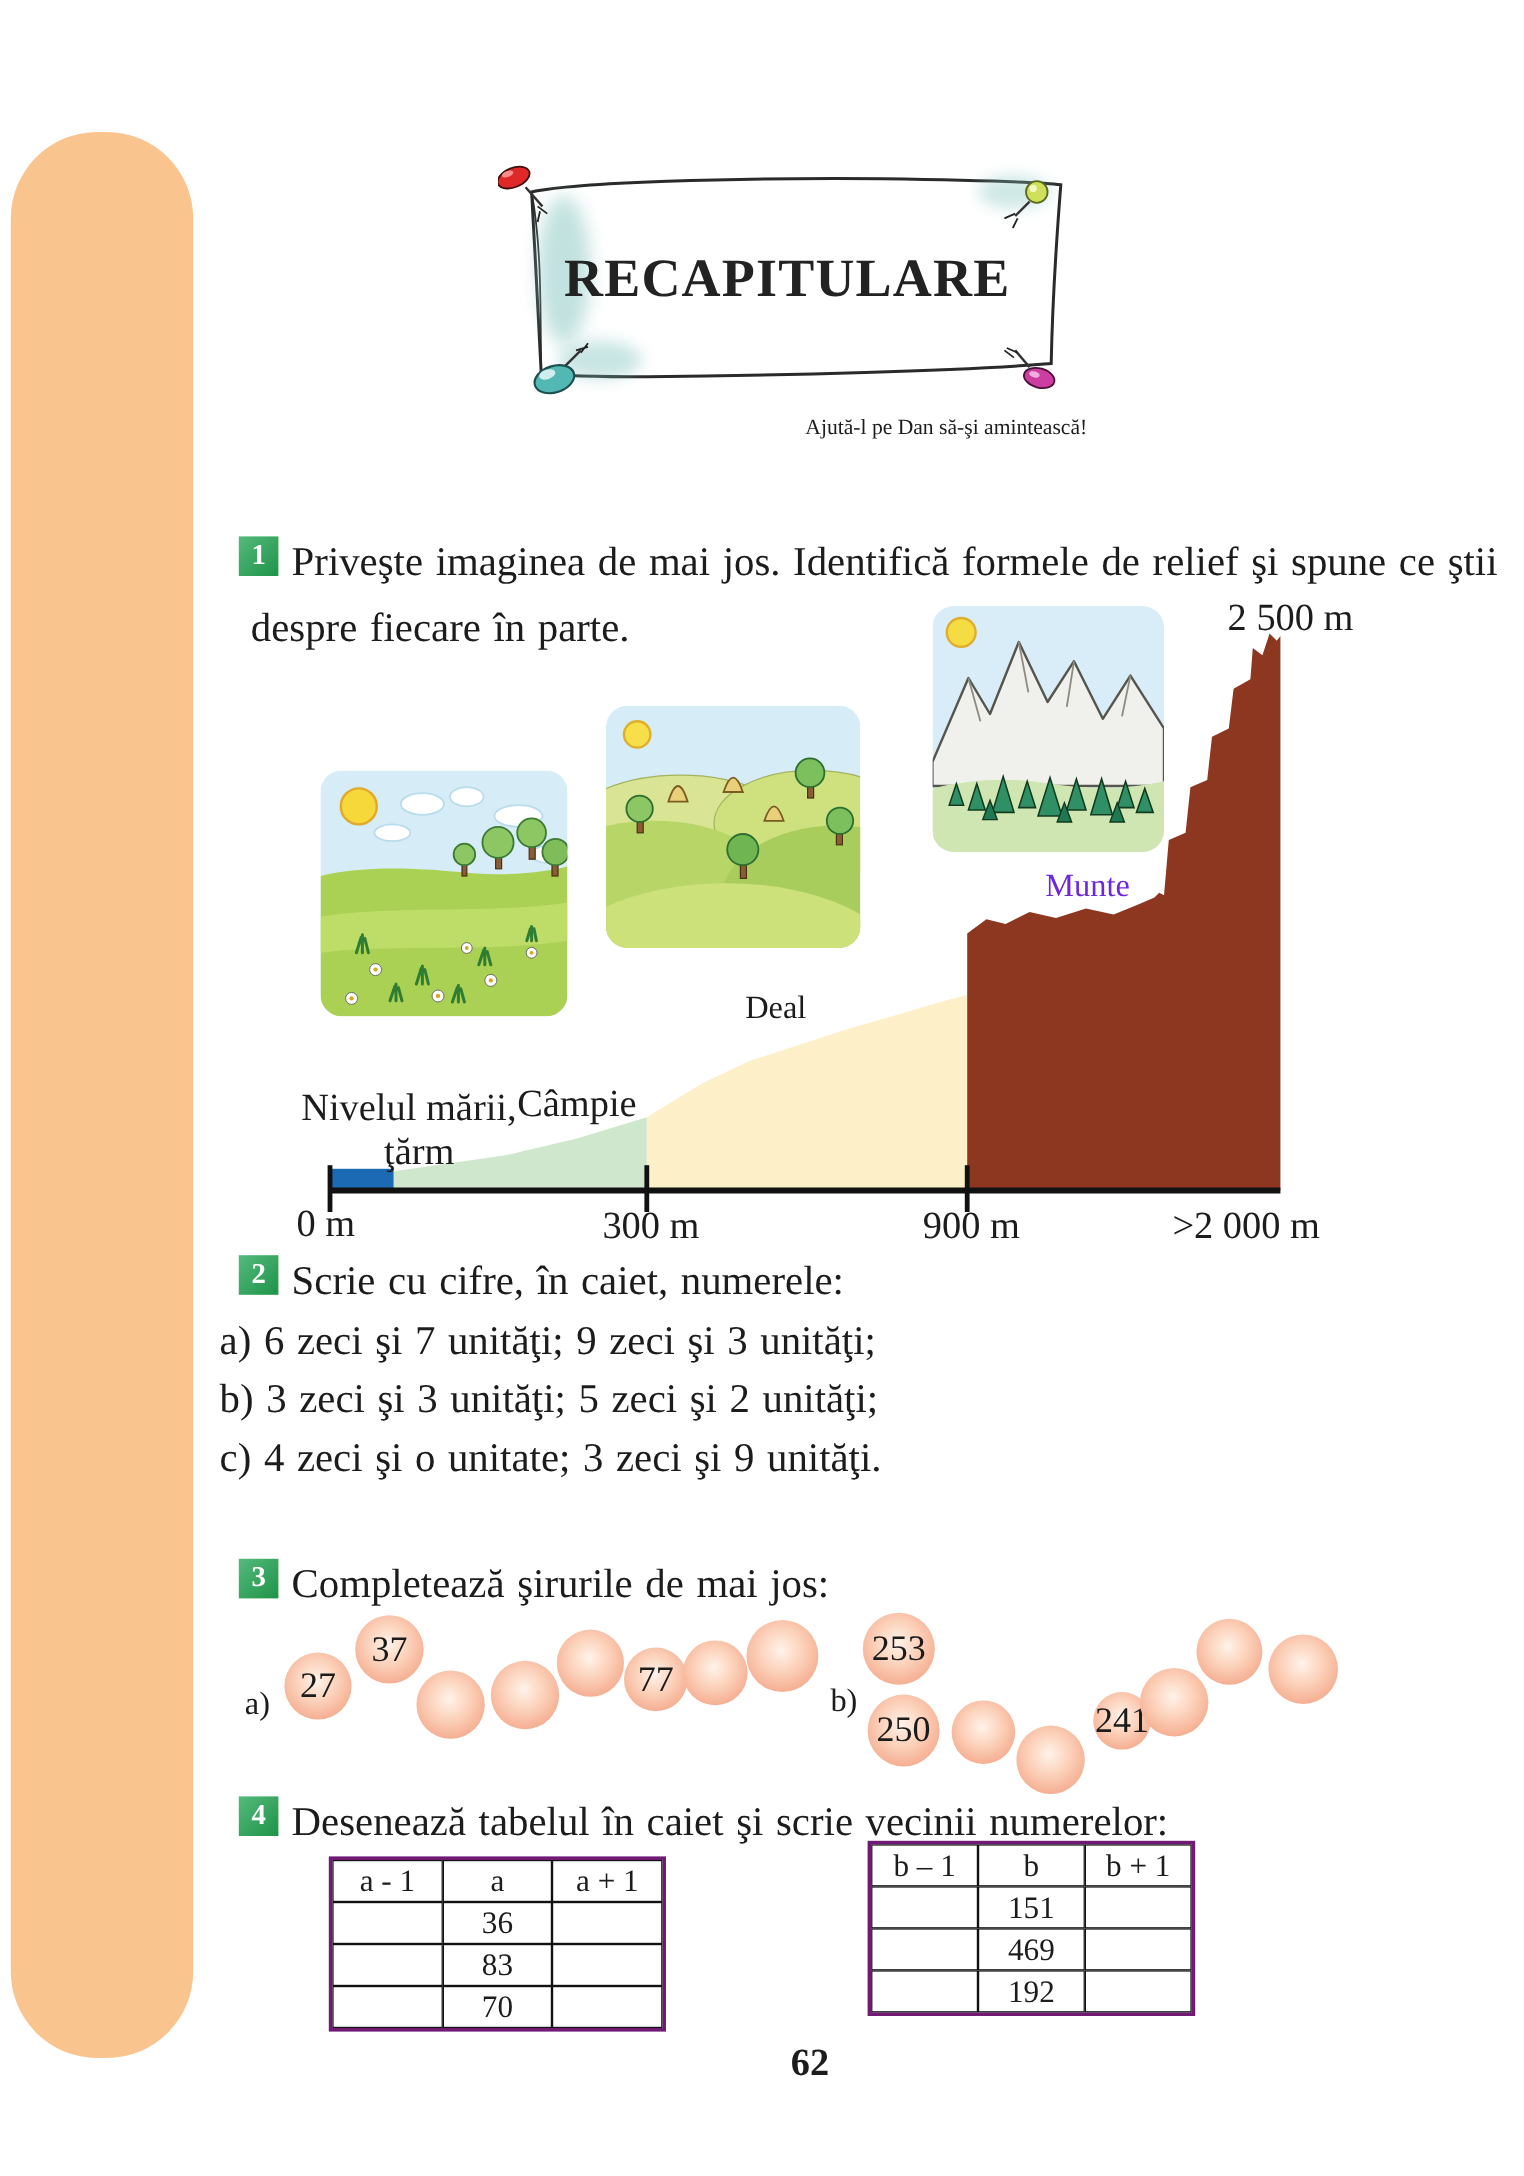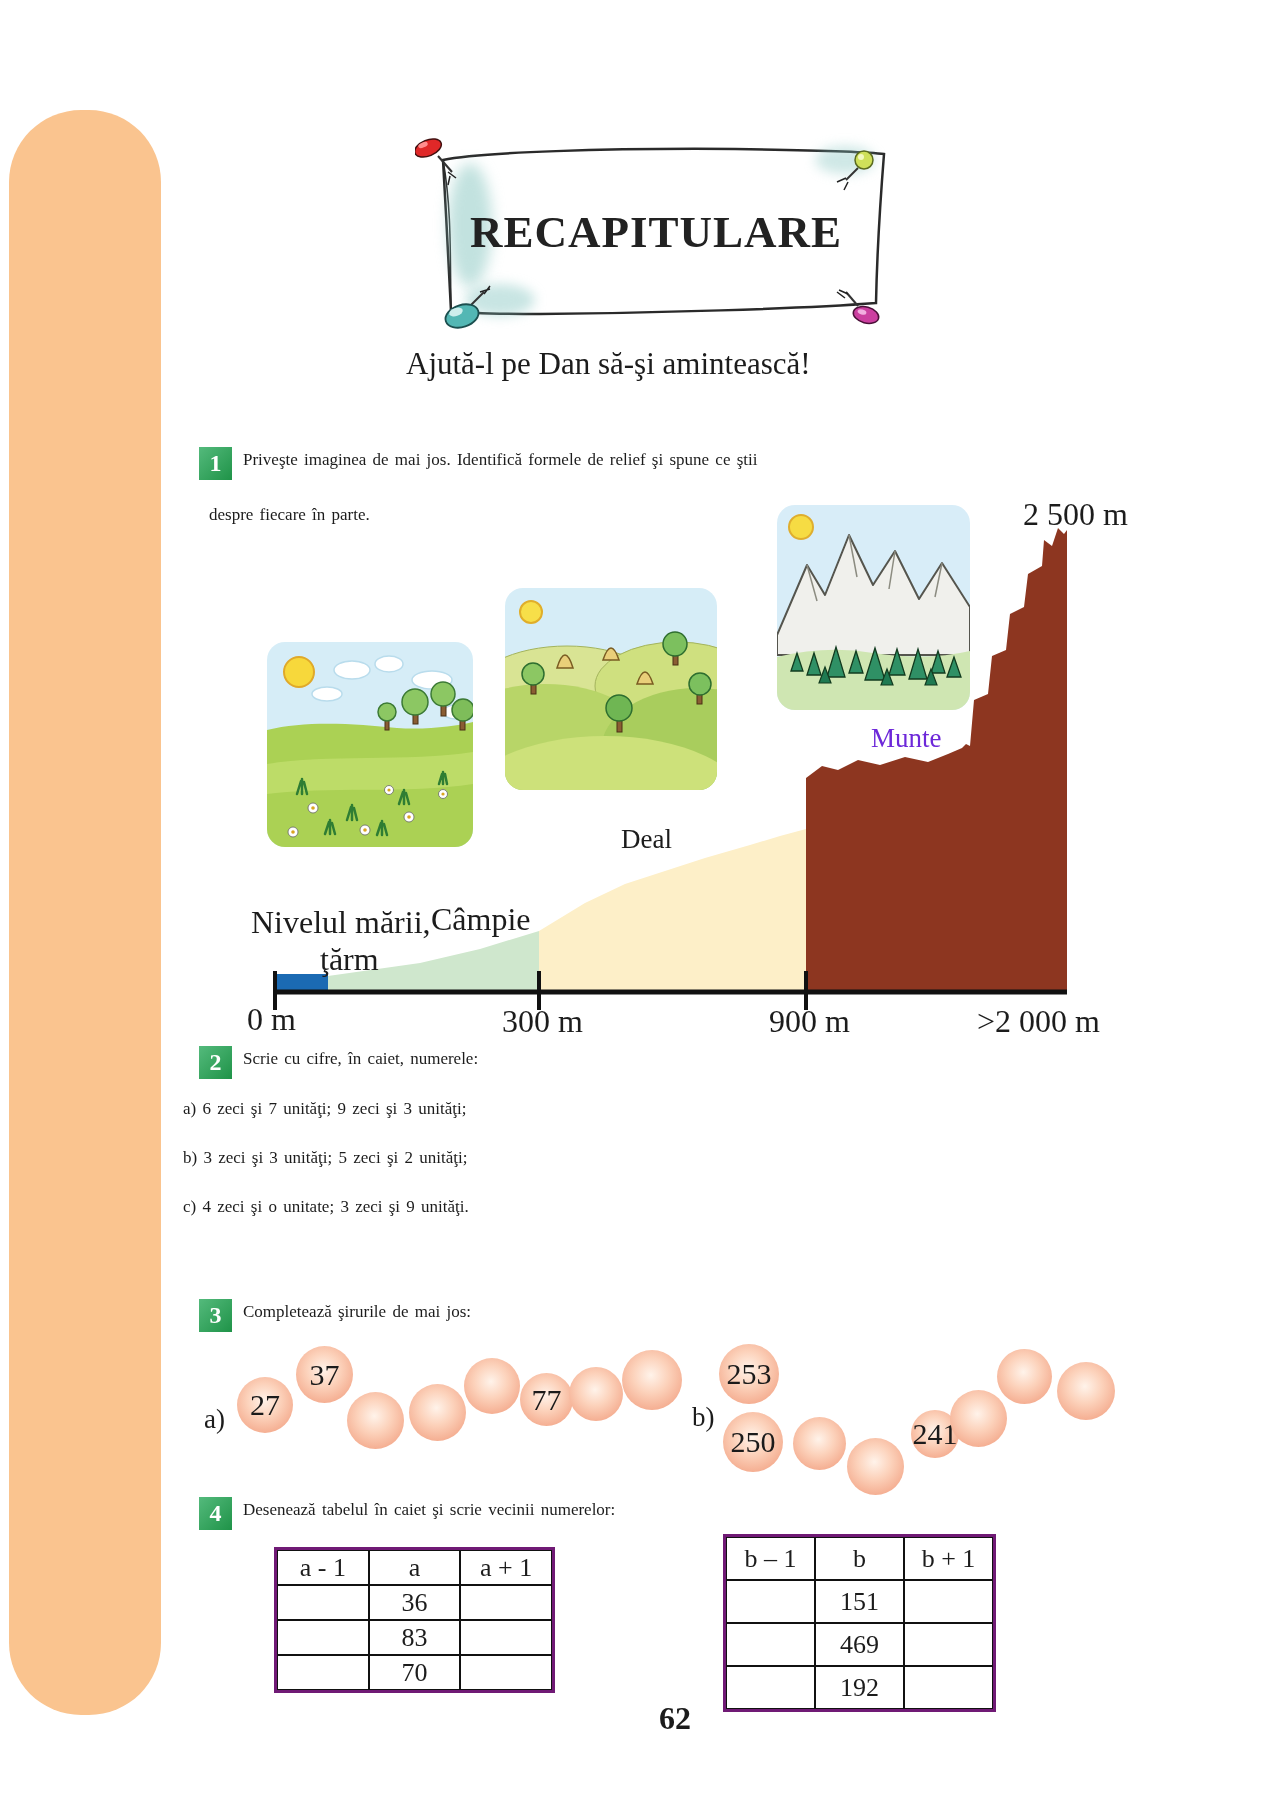--- a/index.html
+++ b/index.html
@@ -7,26 +7,26 @@
     width:1270px;height:1813px;position:relative;background:#ffffff;
     font-family:"Liberation Serif","DejaVu Serif",serif;color:#1c1c1c;overflow:hidden;
   }
   .abs{position:absolute;}
   .sidebar{
     left:9px;top:110px;width:152px;height:1605px;border-radius:72px;background:#fac48f;
   }
   .page-title{
     font-size:45px;font-weight:bold;letter-spacing:1px;color:#222;text-align:center;
   }
-  .subtitle{font-size:31px;text-align:left;}
+  .subtitle{font-size:18px;text-align:right;}
   .badge{
     width:33px;height:33px;display:flex;align-items:center;justify-content:center;
     background:linear-gradient(135deg,#54ba7c,#1f9348);color:#fff;font-weight:bold;font-size:24px;
   }
-  .bodytext{font-size:17px;white-space:nowrap;word-spacing:2px;}
+  .bodytext{font-size:34px;white-space:nowrap;word-spacing:2px;}
   .dlabel{font-size:32px;white-space:nowrap;}
   .maroon{color:#6d28d9;}
   .ball{
     border-radius:50%;
     background:radial-gradient(circle at 48% 42%, #fff3ea 0%, #fcd2bb 38%, #f4ab8e 78%, #ea9a7e 100%);
     display:flex;align-items:center;justify-content:center;
     font-size:30px;color:#1b1b1b;
   }
   .seqlabel{font-size:27px;}
   .vtable{
@@ -289,21 +289,21 @@
   <div class="vcell">36</div>
   <div class="vcell"></div>
   <div class="vcell"></div>
   <div class="vcell">83</div>
   <div class="vcell"></div>
   <div class="vcell"></div>
   <div class="vcell">70</div>
   <div class="vcell"></div>
 </div>
 
-<div class="abs vtable" style="left:723px;top:1534px;width:273px;height:178px;">
+<div class="abs vtable" style="left:723px;top:1534px;width:273px;height:146px;">
   <div class="vcell">b – 1</div>
   <div class="vcell">b</div>
   <div class="vcell">b + 1</div>
   <div class="vcell"></div>
   <div class="vcell">151</div>
   <div class="vcell"></div>
   <div class="vcell"></div>
   <div class="vcell">469</div>
   <div class="vcell"></div>
   <div class="vcell"></div>

